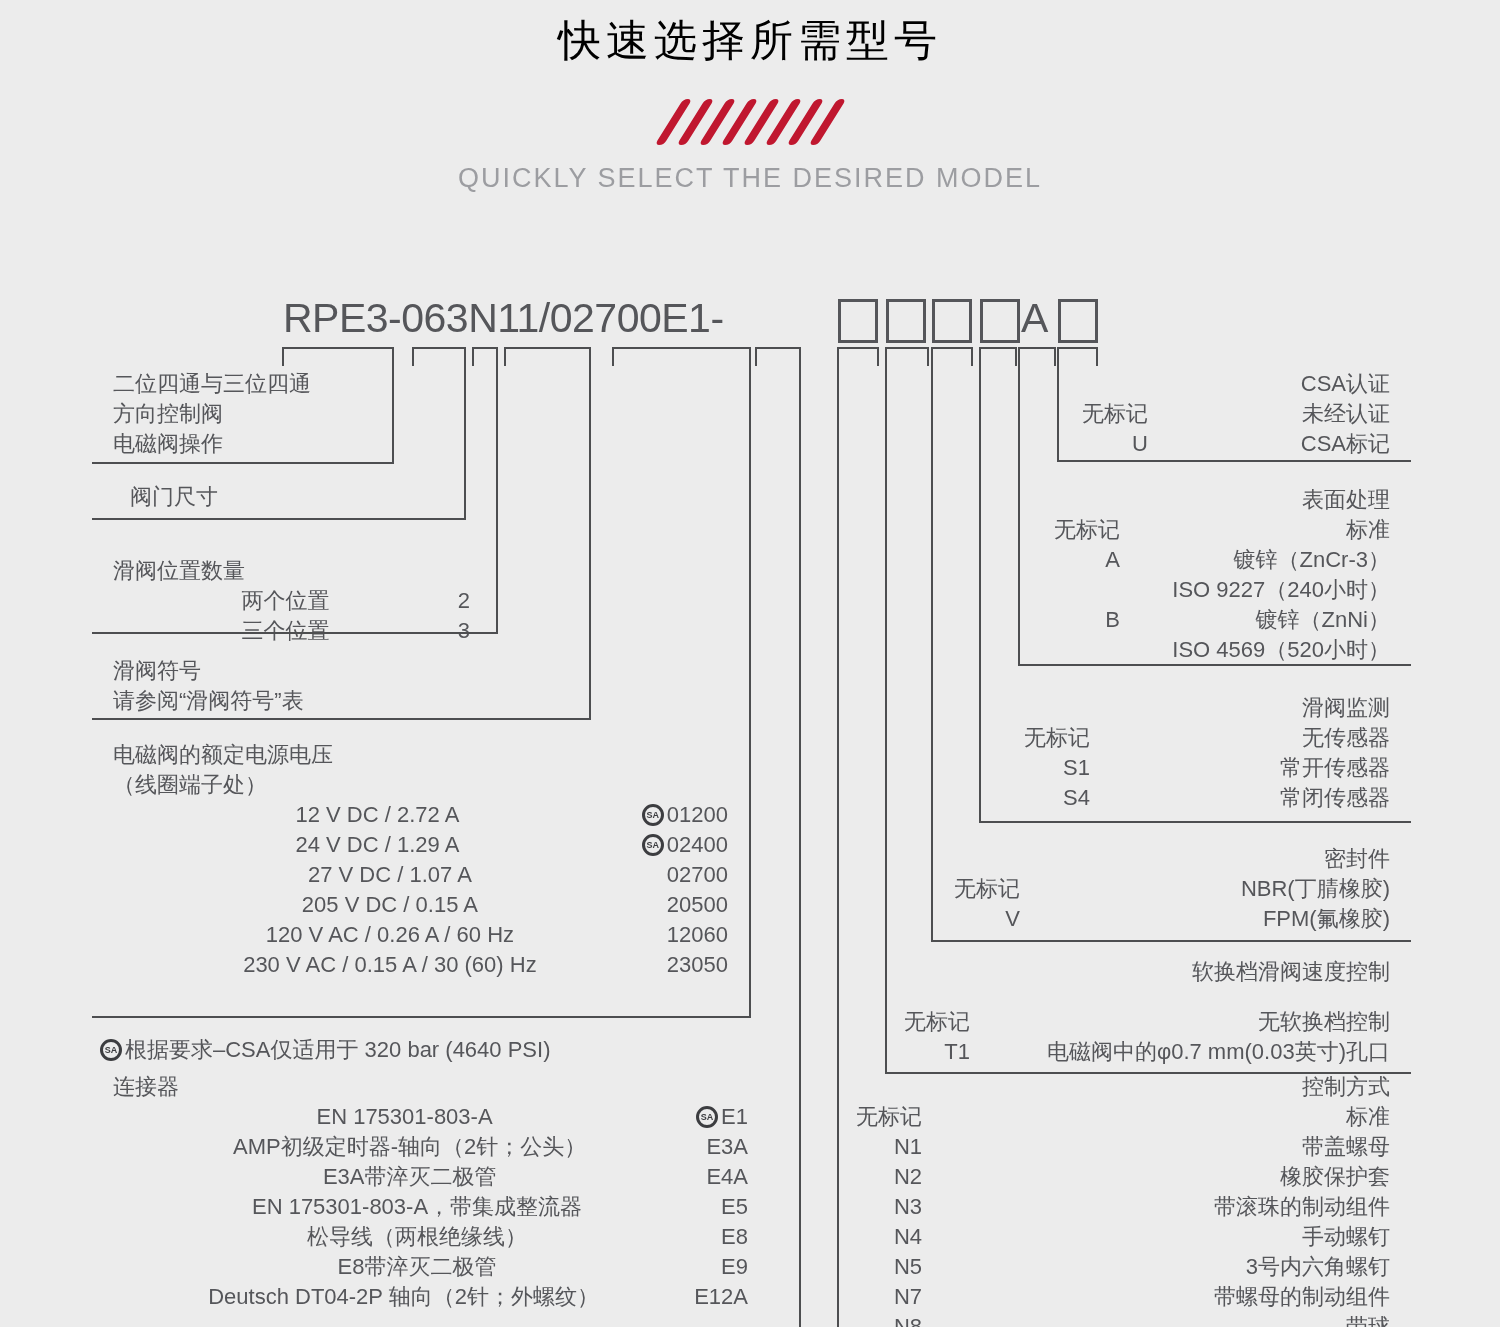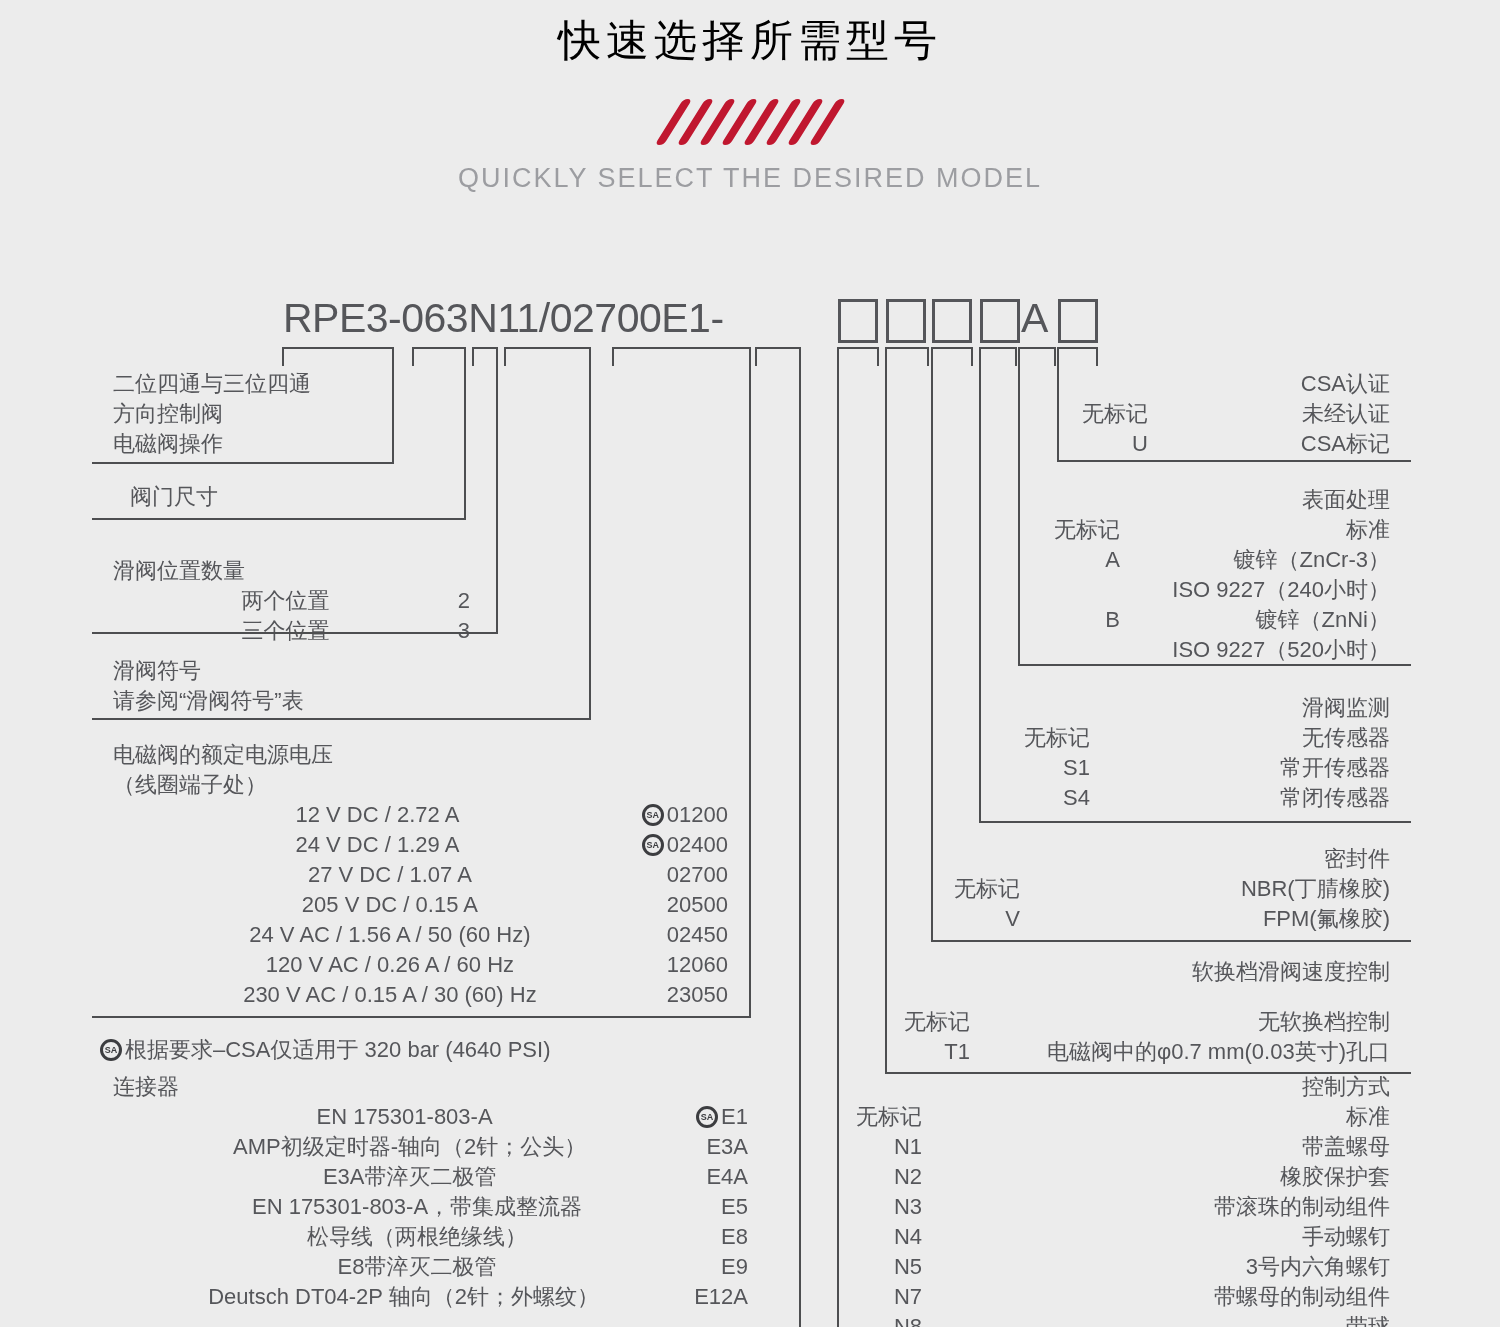--- a/index.html
+++ b/index.html
@@ -136,25 +136,20 @@
         <span class="llabel">27 V DC / 1.07 A</span>
 
         <span class="lcode">02700</span>
       </div>
         <div class="lrow">
         <span class="llabel">205 V DC / 0.15 A</span>
 
         <span class="lcode">20500</span>
       </div>
         <div class="lrow">
-        <span class="llabel">24 V AC / 1.56 A / 50 (60 Hz)</span>
-
-        <span class="lcode">02450</span>
-      </div>
-        <div class="lrow">
         <span class="llabel">120 V AC / 0.26 A / 60 Hz</span>
 
         <span class="lcode">12060</span>
       </div>
         <div class="lrow">
         <span class="llabel">230 V AC / 0.15 A / 30 (60) Hz</span>
 
         <span class="lcode">23050</span>
       </div>
       </div>
@@ -236,21 +231,21 @@
         <div class="rrow">
         <span class="rcode"></span>
         <span class="rlabel">ISO 9227（240小时）</span>
       </div>
         <div class="rrow">
         <span class="rcode">B</span>
         <span class="rlabel">镀锌（ZnNi）</span>
       </div>
         <div class="rrow">
         <span class="rcode"></span>
-        <span class="rlabel">ISO 9227（520小时）</span>
+        <span class="rlabel">ISO 4569（520小时）</span>
       </div>
       </div>
   </div>
 
   <div class="sec" id="sec-monitoring">
     <div class="rtitle">滑阀监测</div>
     <div>
         <div class="rrow">
         <span class="rcode">无标记</span>
         <span class="rlabel">无传感器</span>

